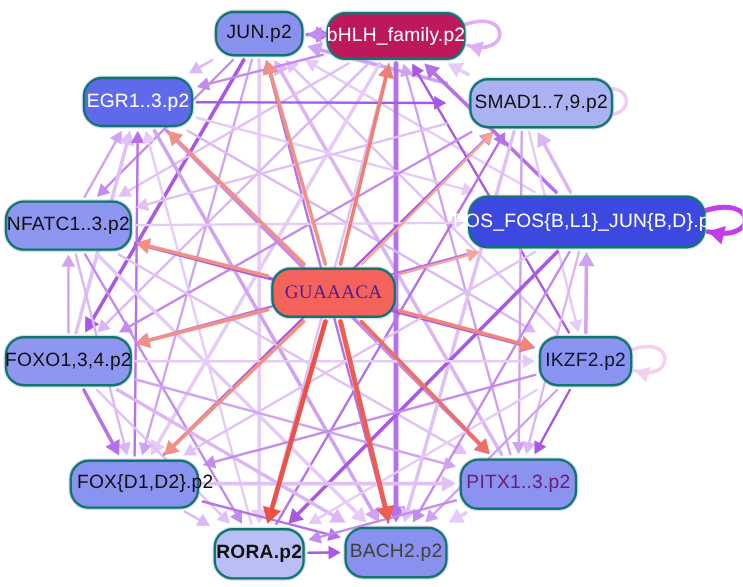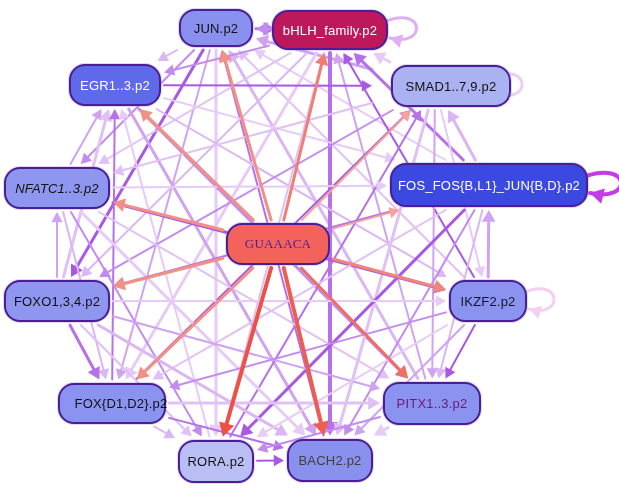--- a/index.html
+++ b/index.html
@@ -2,24 +2,24 @@
 <html><head>
 <meta charset="utf-8">
 <style>
   html,body{margin:0;padding:0;background:#ffffff;}
   body{font-family:"Liberation Sans", sans-serif;}
   .canvas{position:relative;width:619px;height:489px;background:#ffffff;overflow:hidden;}
   .canvas svg{position:absolute;left:0;top:0;}
   .node{
     position:absolute;
     display:flex;align-items:center;justify-content:center;
-    border:2px solid #4c1d95;
+    border:2px solid #0f766e;
     border-radius:16px;
     box-shadow:0 0 0 1px rgba(150,150,215,0.35);
-    font-size:13px;
+    font-size:16px;
     letter-spacing:0.2px;
     white-space:nowrap;
     box-sizing:border-box;
     cursor:pointer;
     user-select:none;
   }
 </style>
 </head>
 <body>
 
@@ -199,40 +199,40 @@
       <div class="node" style="left: 272px; top: 10px; width: 116px; height: 40px; background: #be185d;">
         <span style="color: rgb(255, 255, 255);">bHLH_family.p2</span>
       </div>
       <div class="node" style="left: 69px; top: 64px; width: 92px; height: 42px; background: rgb(95, 106, 235);">
         <span style="color: rgb(255, 255, 255);">EGR1..3.p2</span>
       </div>
       <div class="node" style="left: 391px; top: 65px; width: 120px; height: 42px; background: rgb(170, 178, 242);">
         <span style="color: rgb(17, 17, 17);">SMAD1..7,9.p2</span>
       </div>
       <div class="node" style="left: 4px; top: 167px; width: 106px; height: 42px; background: rgb(142, 150, 240);">
-        <span style="color: rgb(17, 17, 17); font-style: italic;">NFATC1..3.p2</span>
+        <span style="color: rgb(17, 17, 17);">NFATC1..3.p2</span>
       </div>
       <div class="node" style="left: 390px; top: 163px; width: 198px; height: 44px; background: rgb(59, 73, 224);">
         <span style="color: #ffffff;">FOS_FOS{B,L1}_JUN{B,D}.p2</span>
       </div>
       <div class="node" style="left: 226px; top: 223px; width: 104px; height: 42px; background: rgb(244, 98, 92);">
         <span style="color: #4c1d95; font-family: Liberation Serif, serif;">GUAAACA</span>
       </div>
       <div class="node" style="left: 4px; top: 280px; width: 106px; height: 42px; background: rgb(142, 150, 240);">
         <span style="color: rgb(17, 17, 17);">FOXO1,3,4.p2</span>
       </div>
       <div class="node" style="left: 449px; top: 280px; width: 78px; height: 42px; background: rgb(138, 147, 239);">
         <span style="color: #0f172a;">IKZF2.p2</span>
       </div>
       <div class="node" style="left: 58px; top: 382.5px; width: 108px; height: 41px; background: rgb(138, 147, 239);">
         <span style="color: rgb(17, 17, 17); padding-left: 18px;">FOX{D1,D2}.p2</span>
       </div>
       <div class="node" style="left: 383px; top: 381.5px; width: 98px; height: 43px; background: rgb(138, 147, 239);">
         <span style="color: #701a75;">PITX1..3.p2</span>
       </div>
       <div class="node" style="left: 178px; top: 439.5px; width: 76px; height: 43px; background: rgb(185, 191, 244);">
-        <span style="color: rgb(17, 17, 17);">RORA.p2</span>
+        <span style="color: rgb(17, 17, 17); font-weight: bold;">RORA.p2</span>
       </div>
       <div class="node" style="left: 287px; top: 438.5px; width: 86px; height: 43px; background: rgb(138, 144, 238);">
         <span style="color: #404040;">BACH2.p2</span>
       </div>
     </div>
 </div>
 
 </body></html>

